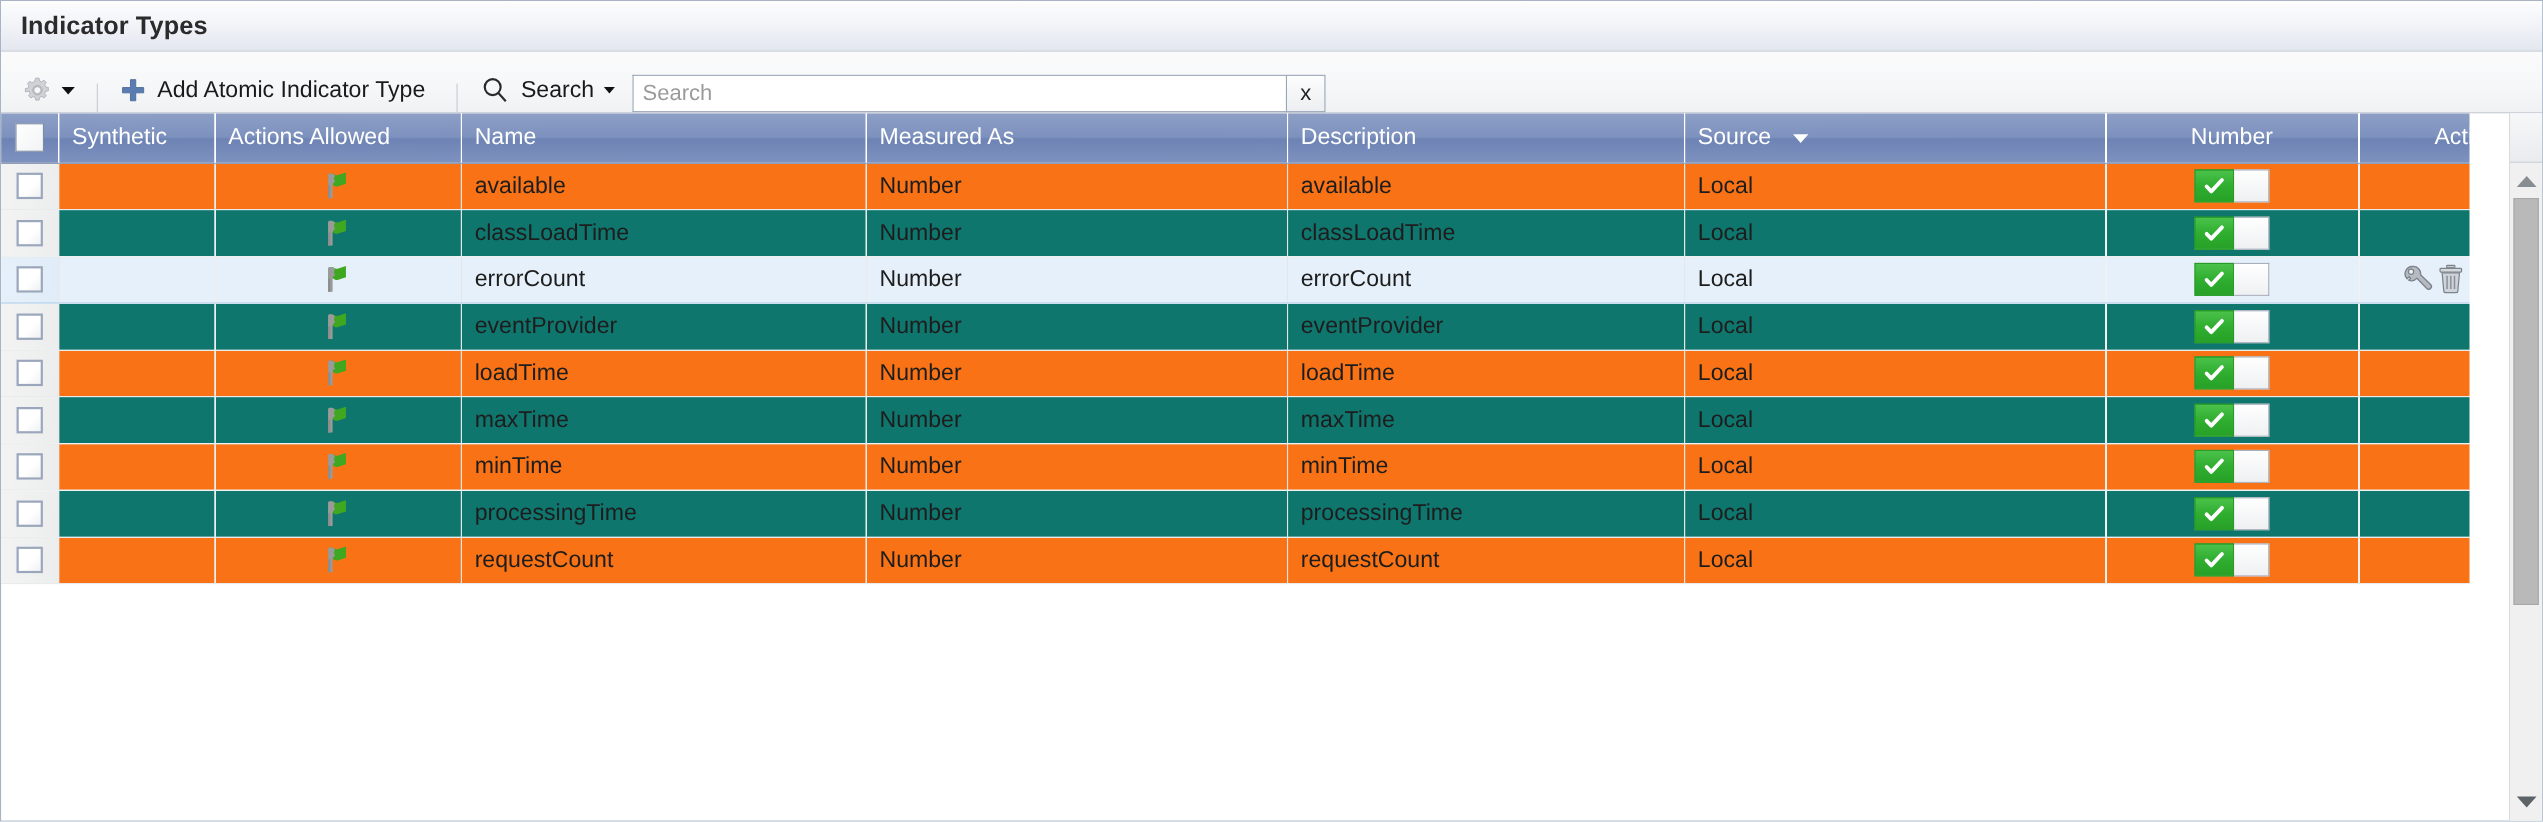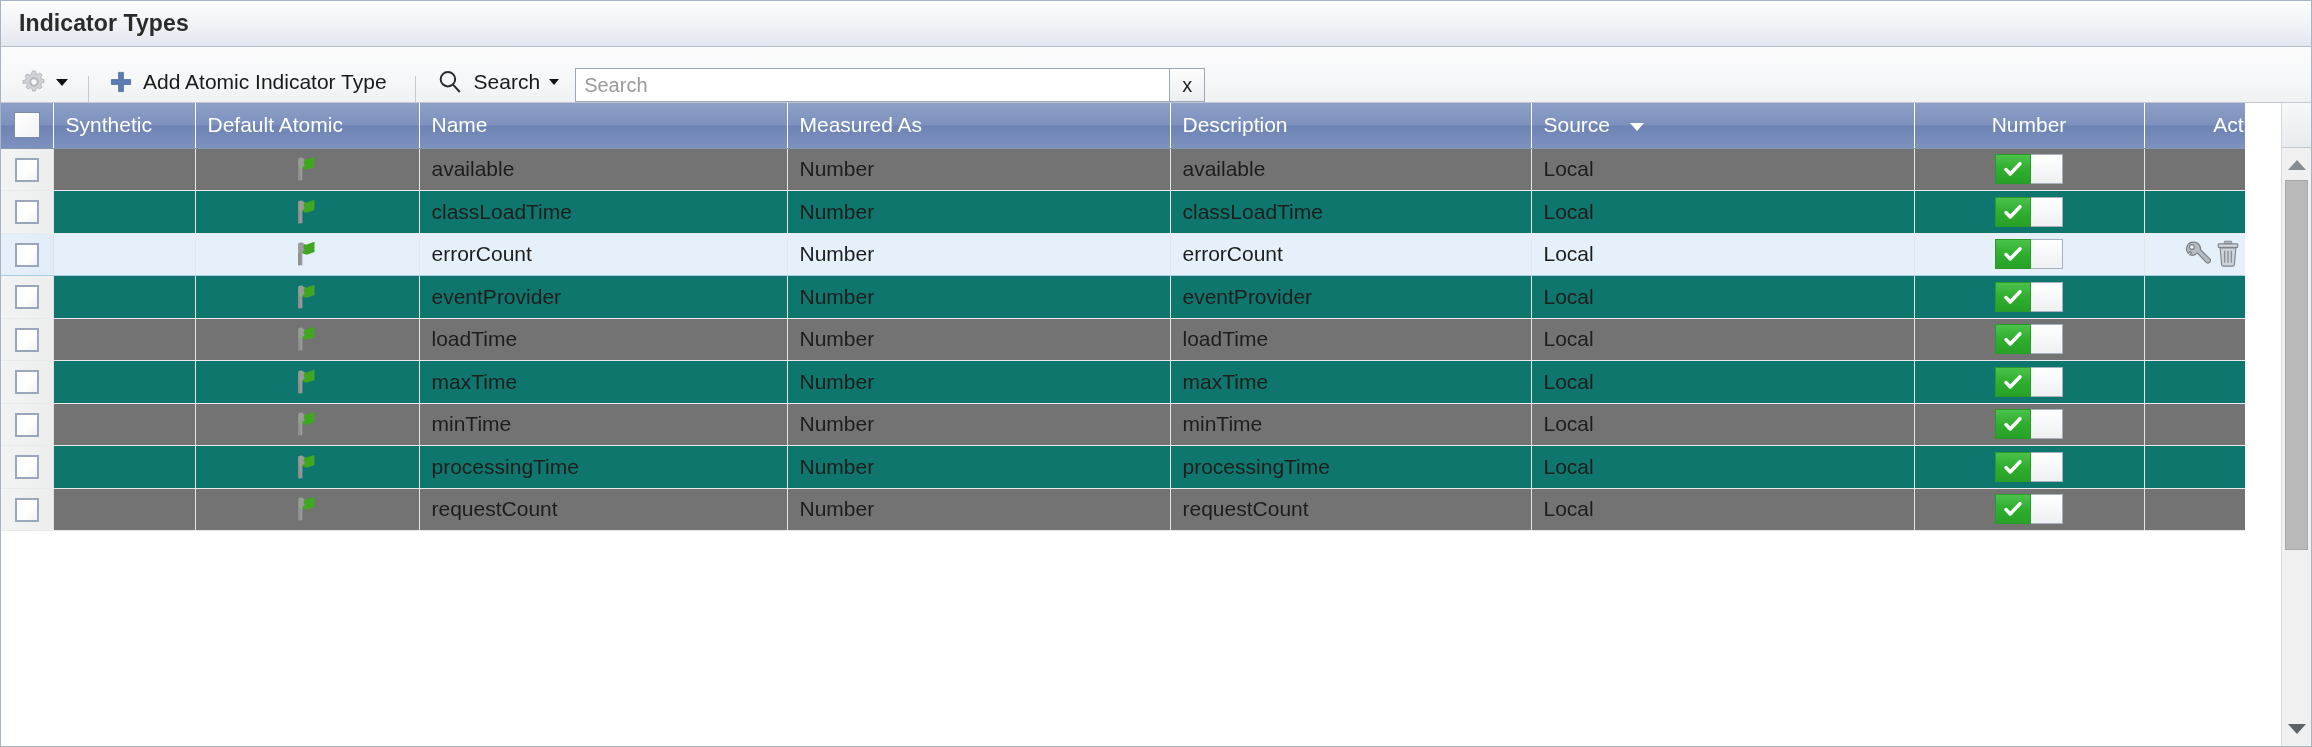--- a/index.html
+++ b/index.html
@@ -179,21 +179,21 @@
     box-sizing: border-box;
     font-size: 21px;
     color: #1d1d1d;
     padding: 0 12px;
     border-right: 1px solid #e3e5e8;
     border-bottom: 1px solid #e8eaec;
     white-space: nowrap;
     overflow: hidden;
     background: transparent;
   }
-  tbody tr.row-odd  td { background: #737373; }
+  tbody tr.row-odd  td { background: #f97316; }
   tbody tr.row-even td { background: #0f766e; }
   tbody tr.row-sel  td {
     background: #e6f0fa;
     border-top: 1px solid #a9cce8;
     border-bottom: 1px solid #a9cce8;
   }
   tbody td.c-check {
     padding: 0;
     text-align: center;
     background: linear-gradient(to right,#f3f3f4,#eceded) !important;
@@ -379,21 +379,21 @@
         </colgroup>
         <thead>
           <tr>
             <th class="c-check">
               <span class="chk-head"></span>
             </th>
             <th>
               <span>Synthetic</span>
             </th>
             <th class="c-flag" style="text-align:left;padding:0 12px;">
-              <span>Default Atomic</span>
+              <span>Actions Allowed</span>
             </th>
             <th>
               <span>Name</span>
             </th>
             <th>
               <span>Measured As</span>
             </th>
             <th>
               <span>Description</span>
             </th>

